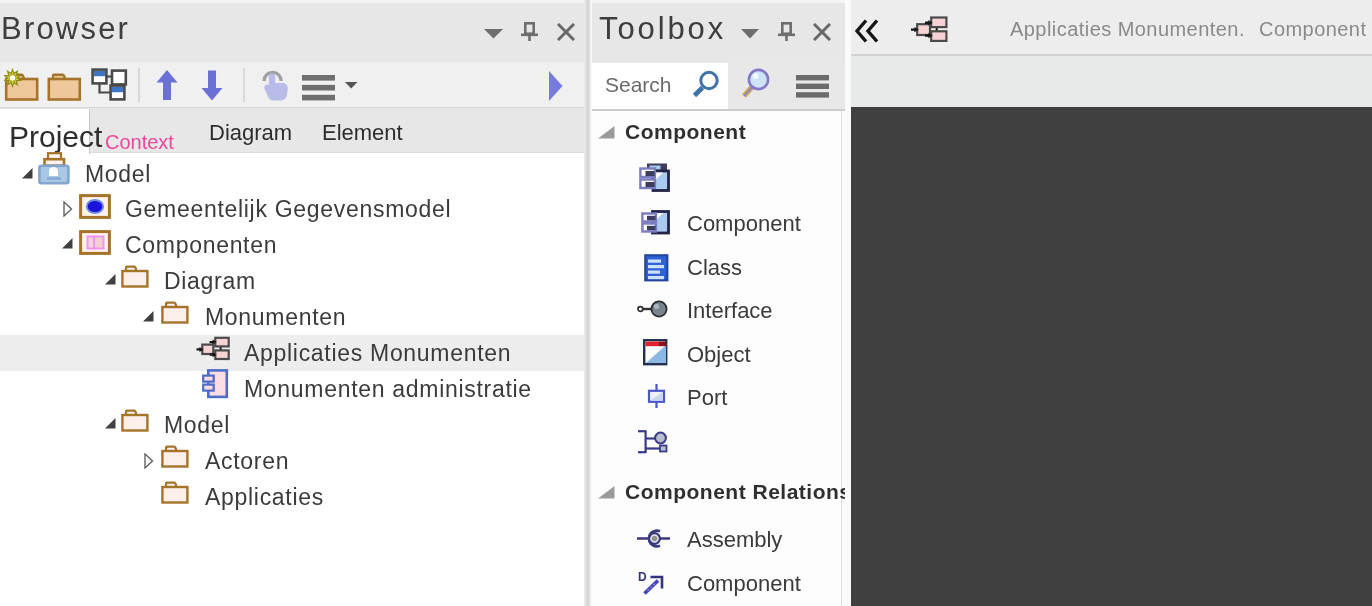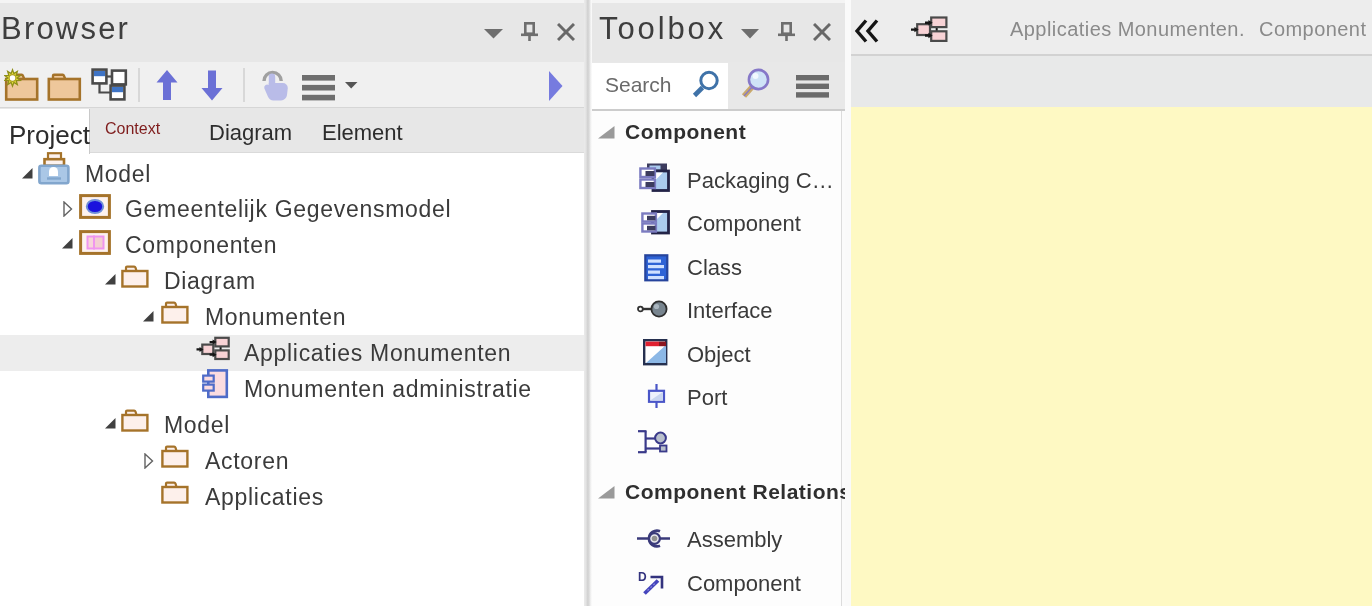--- a/index.html
+++ b/index.html
@@ -84,22 +84,22 @@
         </g>
       </svg>
   <svg class="abs" style="left:345px;top:82px;" width="13" height="7" viewBox="0 0 13 7">
         <polygon points="0,0 12.5,0 6.2,6.5" fill="#555"></polygon>
       </svg>
   <svg class="abs" style="left:548px;top:71px;" width="15" height="30" viewBox="0 0 15 30">
         <polygon points="1,0 14.5,15 1,30" fill="#767bdf"></polygon>
       </svg>
 
   <div class="abs" style="left:0;top:109px;width:90px;height:45px;background:#fff;border-right:1.5px solid #c9c9c9;box-sizing:border-box;"></div>
-  <div class="abs" style="left:9px;top:120px;font-size:26px;color:#2d2d2d;">Project</div>
-  <div class="abs" style="left:105px;top:120px;font-size:16px;color:#7f1d1d;">Context</div>
+  <div class="abs" style="left:9px;top:120px;font-size:30px;color:#2d2d2d;">Project</div>
+  <div class="abs" style="left:105px;top:131px;font-size:20px;color:#ec4899;">Context</div>
   <div class="abs" style="left:209px;top:120px;font-size:22px;color:#2d2d2d;">Diagram</div>
   <div class="abs" style="left:322px;top:120px;font-size:22px;color:#2d2d2d;">Element</div>
 
   <div class="abs" style="left:0;top:335px;width:584px;height:36px;background:#ededed;"></div>
 
   <svg class="abs" style="left:22px;top:168px;" width="11" height="11" viewBox="0 0 11 11">
         <polygon points="10.5,0 10.5,10.5 0,10.5" fill="#404040"></polygon>
       </svg>
   <svg class="abs" style="left:63px;top:201px;" width="10" height="16" viewBox="0 0 10 16">
         <polygon points="1,1 8.5,8 1,15" fill="#fff" stroke="#636363" stroke-width="1.4"></polygon>
@@ -241,21 +241,20 @@
         <rect x="10.5" y="3.5" width="11" height="4" fill="#aacbee"></rect>
     <rect x="14" y="9" width="15.5" height="19.5" fill="#aacbee" stroke="#232347" stroke-width="2.8"></rect>
     <polygon points="15.5,10.5 24,10.5 15.5,19" fill="#fff"></polygon>
     <g stroke="#7b7bc0" stroke-width="2.4">
           <rect x="1.4" y="6.5" width="14.5" height="8.5" fill="#fff"></rect>
           <rect x="1.4" y="17.5" width="14.5" height="8.5" fill="#fff"></rect>
         </g>
     <rect x="6.5" y="9" width="9" height="5" fill="#3c3c5e"></rect>
         <rect x="6.5" y="20" width="9" height="5" fill="#3c3c5e"></rect>
   </svg>
-  <div class="abs ti" style="left:95px;top:167px;">Packaging C…</div>
   <svg class="abs" style="left:49px;top:208px;" width="29" height="29" viewBox="0 0 29 29">
     <rect x="11.5" y="3.5" width="16" height="21.5" fill="#aacbee" stroke="#232347" stroke-width="2.8"></rect>
     <polygon points="13,5 22,5 13,14" fill="#fff"></polygon>
     <g stroke="#7b7bc0" stroke-width="2.4">
           <rect x="1.4" y="5.5" width="13.5" height="8" fill="#fff"></rect>
           <rect x="1.4" y="15.5" width="13.5" height="8" fill="#fff"></rect>
         </g>
     <rect x="6" y="7.8" width="8.5" height="4.5" fill="#3c3c5e"></rect>
         <rect x="6" y="17.8" width="8.5" height="4.5" fill="#3c3c5e"></rect>
   </svg>
@@ -317,21 +316,21 @@
     <text x="0" y="13" font-family="Liberation Sans" font-size="12" font-weight="bold" fill="#33337e">D</text>
     <line x1="6.5" y1="25.5" x2="20" y2="12.5" stroke="#4545bd" stroke-width="3.8"></line>
     <line x1="9.5" y1="22.5" x2="17" y2="15.5" stroke="#8888d8" stroke-width="1.2" stroke-dasharray="2,2"></line>
     <path d="M12.5,9 h11.5 v11.5" fill="none" stroke="#33337e" stroke-width="2.6"></path>
   </svg>
   <div class="abs ti" style="left:95px;top:570px;">Component</div>
 </div>
 
 <div class="abs" style="left:845px;top:0;width:6px;height:606px;background:#fafafa;"></div>
 
-<div class="abs" id="rightpanel" style="left:851px;top:0;width:521px;height:606px;background:#fef9c3;overflow:hidden;">
+<div class="abs" id="rightpanel" style="left:851px;top:0;width:521px;height:606px;background:#404040;overflow:hidden;">
   <div class="abs" style="left:0;top:0;width:521px;height:54px;background:#ededed;"></div>
   <div class="abs" style="left:0;top:54px;width:521px;height:1.6px;background:#d2d2d2;"></div>
   <div class="abs" style="left:0;top:55.6px;width:521px;height:51.4px;background:#e8e9e9;"></div>
   <div class="abs" style="left:159px;top:18px;font-size:20px;letter-spacing:0.45px;color:#8a8a8a;">Applicaties Monumenten.</div>
   <div class="abs" style="left:408px;top:18px;font-size:20px;letter-spacing:0.45px;color:#8a8a8a;">Component</div>
   <svg class="abs" style="left:4px;top:19px;" width="25" height="24" viewBox="0 0 25 24">
         <g fill="none" stroke="#151515" stroke-width="3.4">
           <polyline points="11,1.5 2,12 11,22.5"></polyline>
           <polyline points="22,1.5 13,12 22,22.5"></polyline>
         </g>

